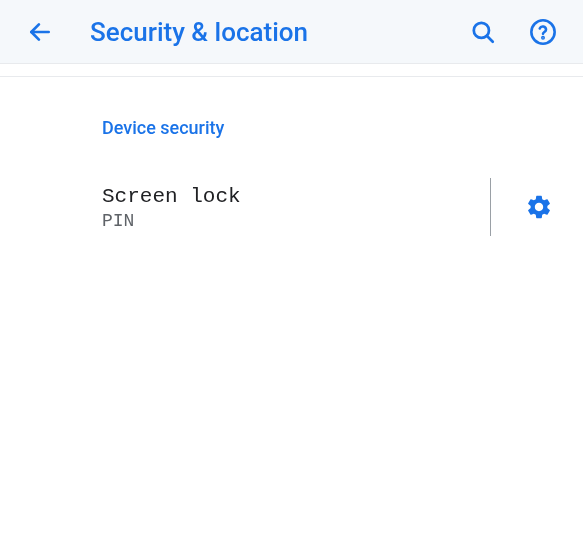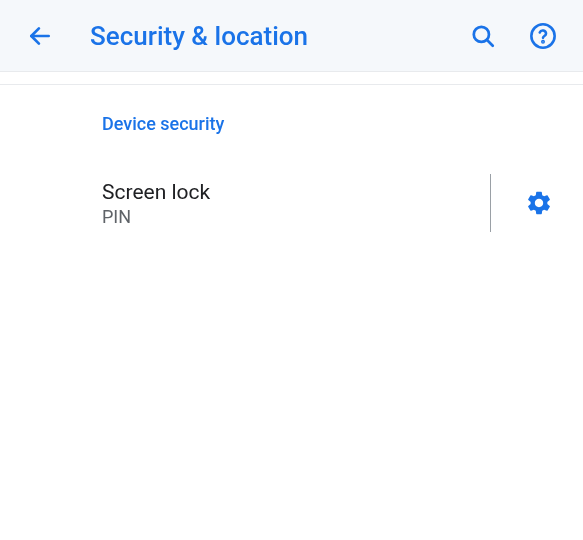--- a/index.html
+++ b/index.html
@@ -9,21 +9,21 @@
     }
     body {
       font-family: Roboto, 'Segoe UI', Arial, sans-serif;
       background: #fff;
       width: 583px;
       height: 540px;
       overflow: hidden;
     }
     .header {
       background: #f5f8fb;
-      height: 72px;
+      height: 64px;
       display: flex;
       align-items: center;
       padding: 0 20px;
       border-bottom: 1px solid #e8eaed;
     }
     .back-btn {
       width: 40px;
       height: 40px;
       display: flex;
       align-items: center;
@@ -44,34 +44,36 @@
     }
     .icon-btn {
       width: 40px;
       height: 40px;
       display: flex;
       align-items: center;
       justify-content: center;
       cursor: pointer;
     }
     .content {
+      padding-top: 12px;
       border-top: 1px solid #e8eaed;
       margin-top: 12px;
     }
     .section-header {
       color: #1a73e8;
       font-size: 18px;
       font-weight: 500;
       padding: 28px 0 20px 102px;
     }
     .setting-item {
       padding: 20px 24px 20px 102px;
       display: flex;
       align-items: center;
       cursor: pointer;
+      font-family: Liberation Mono, monospace;
     }
     .setting-text {
       flex: 1;
     }
     .setting-title {
       color: #202124;
       font-size: 21px;
       font-weight: 400;
       line-height: 1.3;
     }

